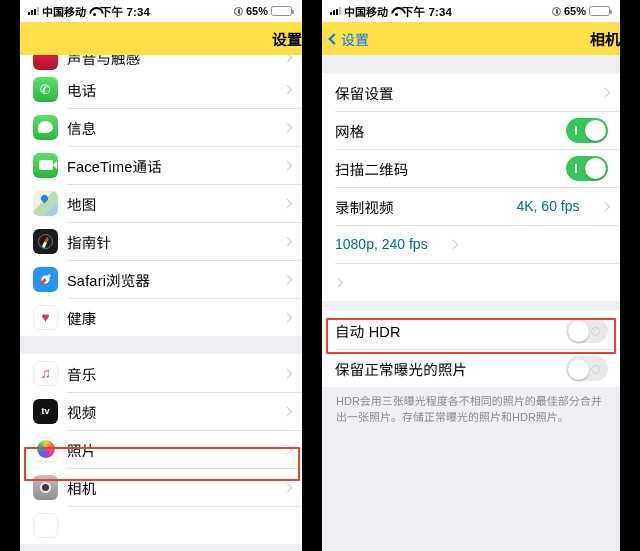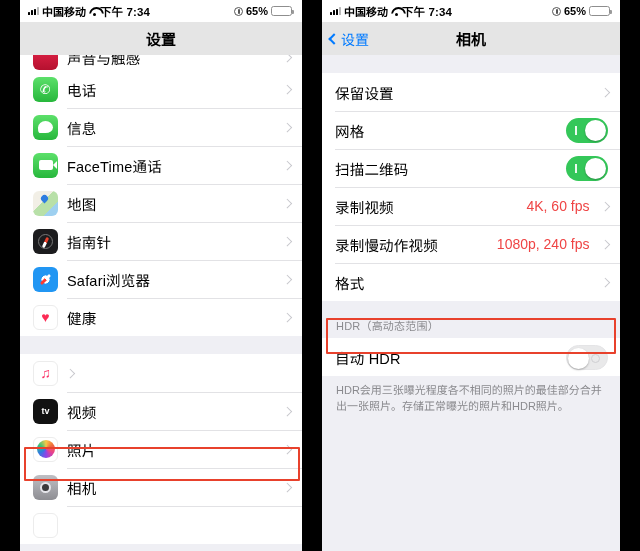--- a/index.html
+++ b/index.html
@@ -64,22 +64,22 @@
   }
   .battery::after{
     content:""; position:absolute; right:-3px; top:3px;
     width:1.7px;height:4px;background:#9a9a9a;border-radius:0 1px 1px 0;
   }
   .battery .fill{ height:100%; background:#000; border-radius:1.2px; }
 
   
   .navbar {
     height:33px; position:relative;
-    display:flex; align-items:center; justify-content:center;
-    background:#e5e5e5;
+    display:flex; align-items:center; justify-content:flex-end;
+    background:#fde047;
   }
   .nav-title { font-size:15px; font-weight:bold; color:#000; }
   .nav-back {
     position:absolute; left:8px; top:50%; transform:translateY(-50%);
     display:flex; align-items:center; gap:3px;
     color:#007aff; font-size:14px;
   }
   .chev-left {
     width:8px;height:8px;border-left:2px solid #007aff;border-bottom:2px solid #007aff;
     transform:rotate(45deg); display:inline-block;
@@ -94,21 +94,21 @@
   .row {
     display:flex; align-items:center;
     height:38px; padding-left:13px;
     background:#fff; position:relative;
   }
   .row + .row::before{
     content:""; position:absolute; left:47px; right:0; top:0; height:1px; background:#e2e2e5;
   }
   .row.plain + .row.plain::before{ left:13px; }
   .row .label { font-size:14.5px; color:#000; flex:1 1 auto; letter-spacing:.2px;}
-  .row .value { font-size:14px; color:#ef4444; margin-right:12px; }
+  .row .value { font-size:14px; color:#0369a1; margin-right:22px; }
   .chev {
     width:6.5px;height:6.5px;border-top:1.6px solid #c7c7cc;border-right:1.6px solid #c7c7cc;
     transform:rotate(45deg); margin-right:12px; flex:0 0 auto;
   }
 
   
   .appicon {
     width:25px;height:25px;border-radius:6px;margin-right:9px;flex:0 0 auto;
     display:flex;align-items:center;justify-content:center;
     font-size:13px;color:#fff;overflow:hidden;position:relative;
@@ -256,20 +256,21 @@
       </div>
 
       <div class="gap"></div>
 
       <div class="group">
 
         <div class="row">
           <div class="appicon" style="background:#fff;border:1px solid #ececec;">
             <span style="color:#fa2d62;font-size:14px;line-height:1;">♫</span>
           </div>
+          <div class="label">音乐</div>
           <div class="chev"></div>
         </div>
 
         <div class="row">
           <div class="appicon" style="background:#111;">
             <span style="font-size:9px;color:#fff;font-weight:bold;">tv</span>
           </div>
           <div class="label">视频</div>
           <div class="chev"></div>
         </div>
@@ -359,41 +360,44 @@
             </div>
         </div>
 
         <div class="row plain">
           <div class="label">录制视频</div>
           <div class="value">4K, 60 fps</div>
           <div class="chev"></div>
         </div>
 
         <div class="row plain">
-          <div class="label">录制慢动作视频</div>
           <div class="value">1080p, 240 fps</div>
           <div class="chev"></div>
         </div>
 
         <div class="row plain">
-          <div class="label">格式</div>
           <div class="chev"></div>
         </div>
       </div>
 
       <div class="gap-sm"></div>
-      <div class="section-header">HDR（高动态范围）</div>
 
       <div class="group">
         <div class="row plain">
           <div class="label">自动 HDR</div>
           <div class="toggle off">
               <span class="knob"></span>
             </div>
         </div>
+        <div class="row plain">
+          <div class="label">保留正常曝光的照片</div>
+          <div class="toggle off">
+              <span class="knob"></span>
+            </div>
+        </div>
       </div>
 
       <div class="footer-note">HDR会用三张曝光程度各不相同的照片的最佳部分合并出一张照片。存储正常曝光的照片和HDR照片。</div>
     </div>
 
     <div class="redbox" style="left:4px; top:318px; width:290px; height:36px;"></div>
   </div>
 
 </div>
 

